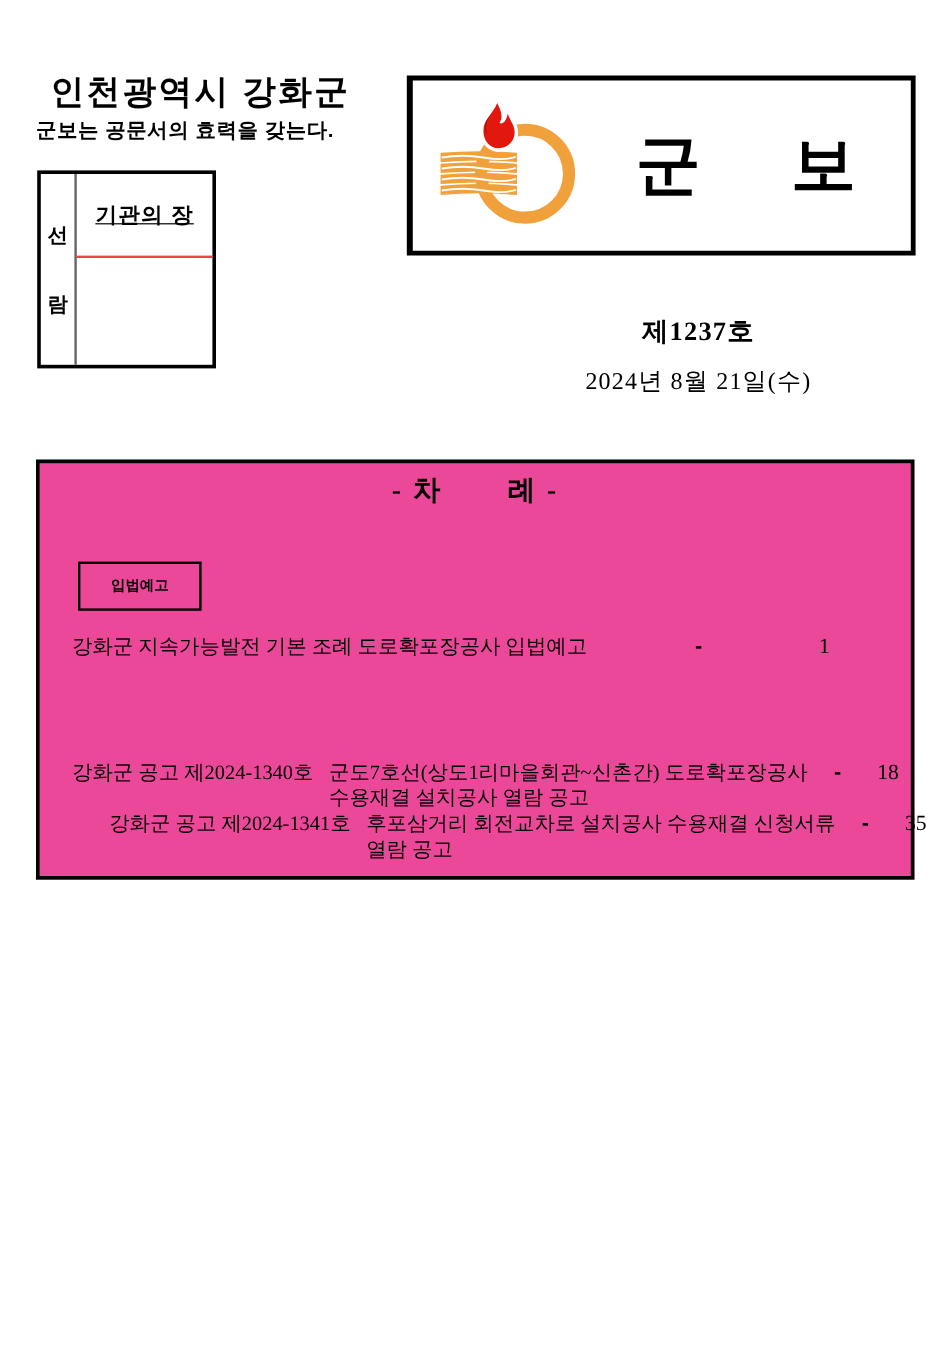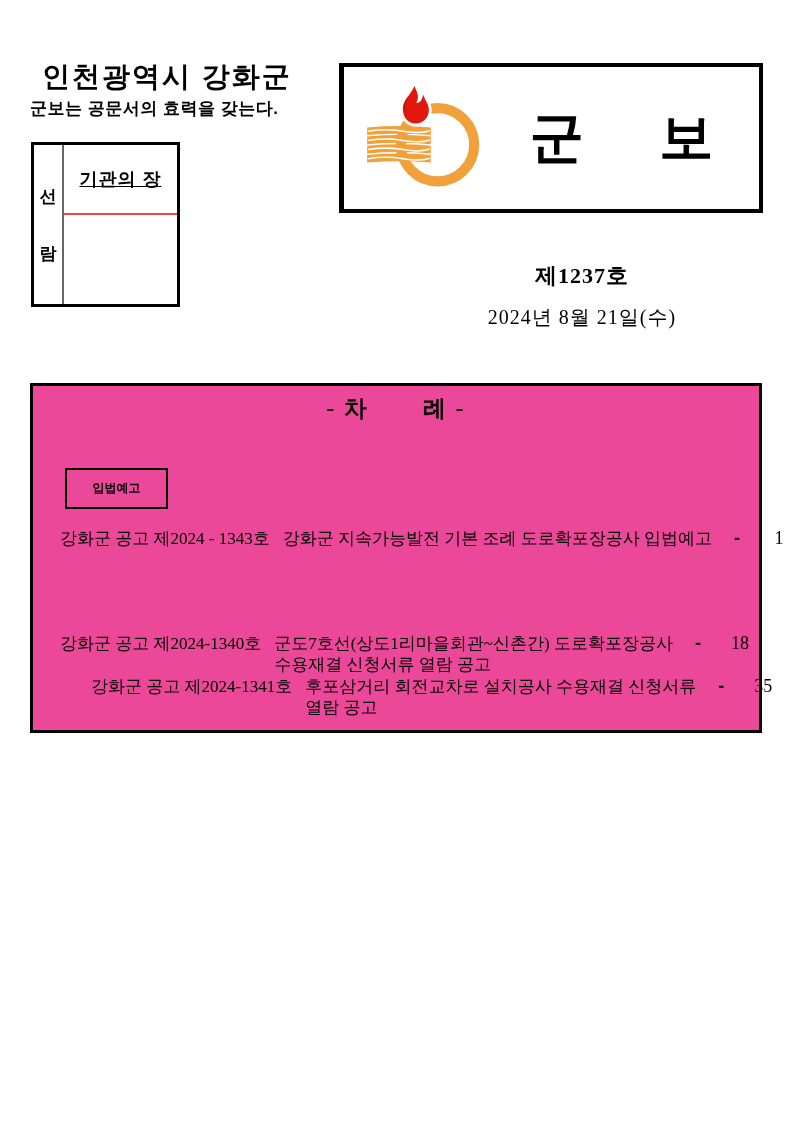--- a/index.html
+++ b/index.html
@@ -145,34 +145,33 @@
 
 <div class="abs issue-number">제1237호</div>
 <div class="abs issue-date">2024년 8월 21일(수)</div>
 
 <div class="toc-box">
   <div class="toc-heading">- 차       례 -</div>
 
   <div class="sec-label-box sec1">입법예고</div>
 
   <div class="toc-entry e1">
-    <div class="entry-no">강화군 공고 제2024 - 1343호</div>
     <div class="entry-title">
       <div>강화군 지속가능발전 기본 조례 도로확포장공사 입법예고</div>
     </div>
     <div class="entry-dash">-</div>
     <div class="entry-page">1</div>
   </div>
 
 
   <div class="toc-entry e2">
     <div class="entry-no">강화군 공고 제2024-1340호</div>
     <div class="entry-title">
       <div>군도7호선(상도1리마을회관~신촌간) 도로확포장공사</div>
-      <div>수용재결 신청서류 열람 공고</div>
+      <div>수용재결 설치공사 열람 공고</div>
     </div>
     <div class="entry-dash">-</div>
     <div class="entry-page">18</div>
   </div>
 
   <div class="toc-entry e3">
     <div class="entry-no">강화군 공고 제2024-1341호</div>
     <div class="entry-title">
       <div>후포삼거리 회전교차로 설치공사 수용재결 신청서류</div>
       <div>열람 공고</div>

